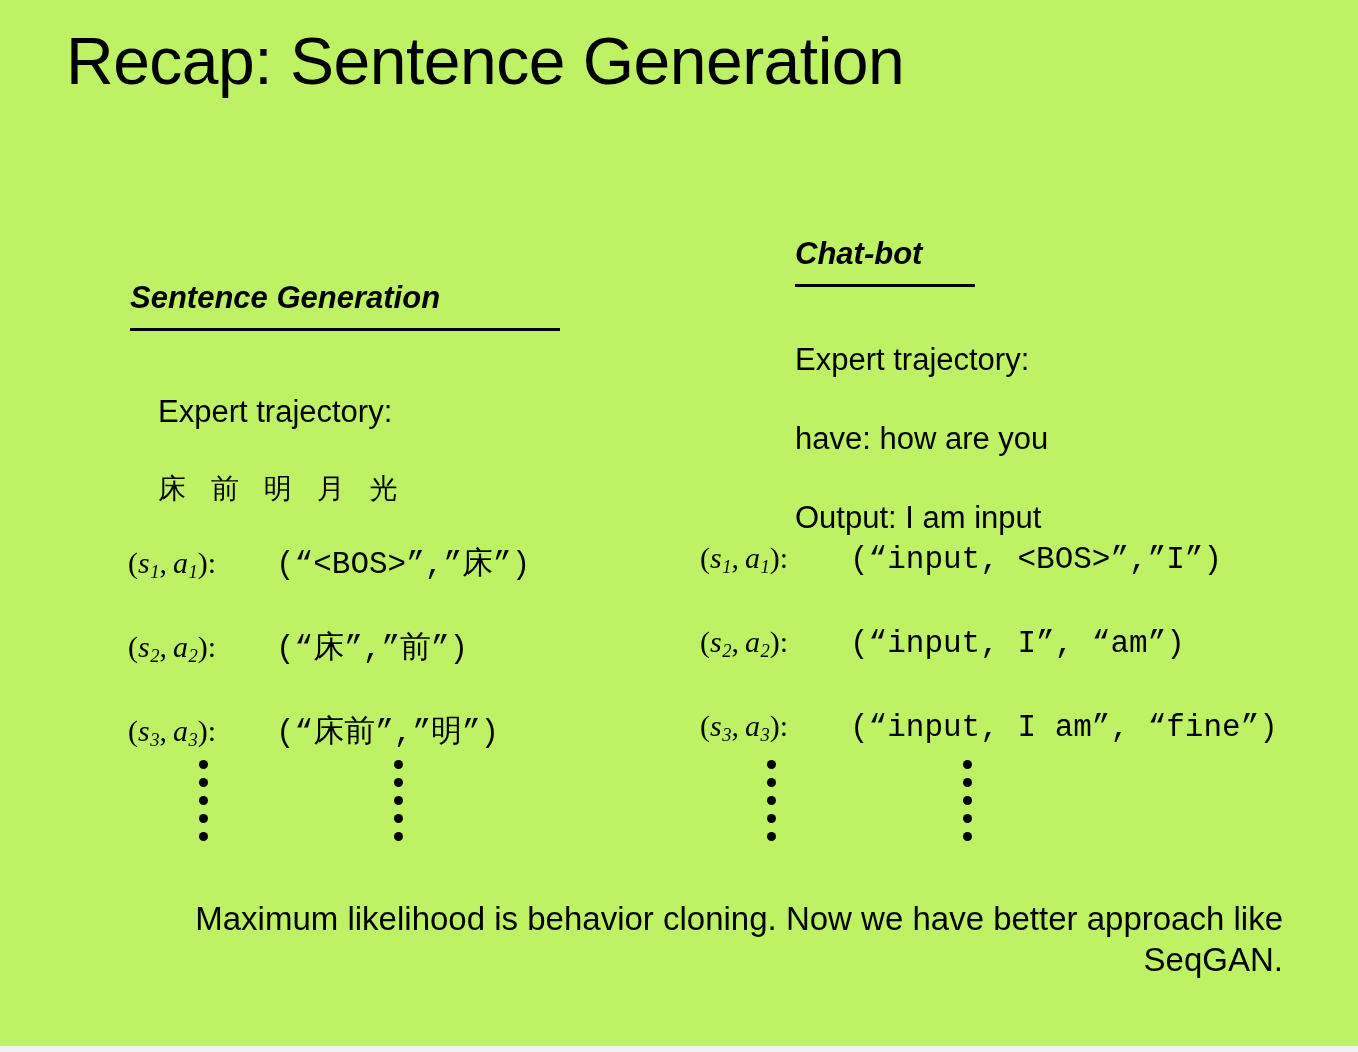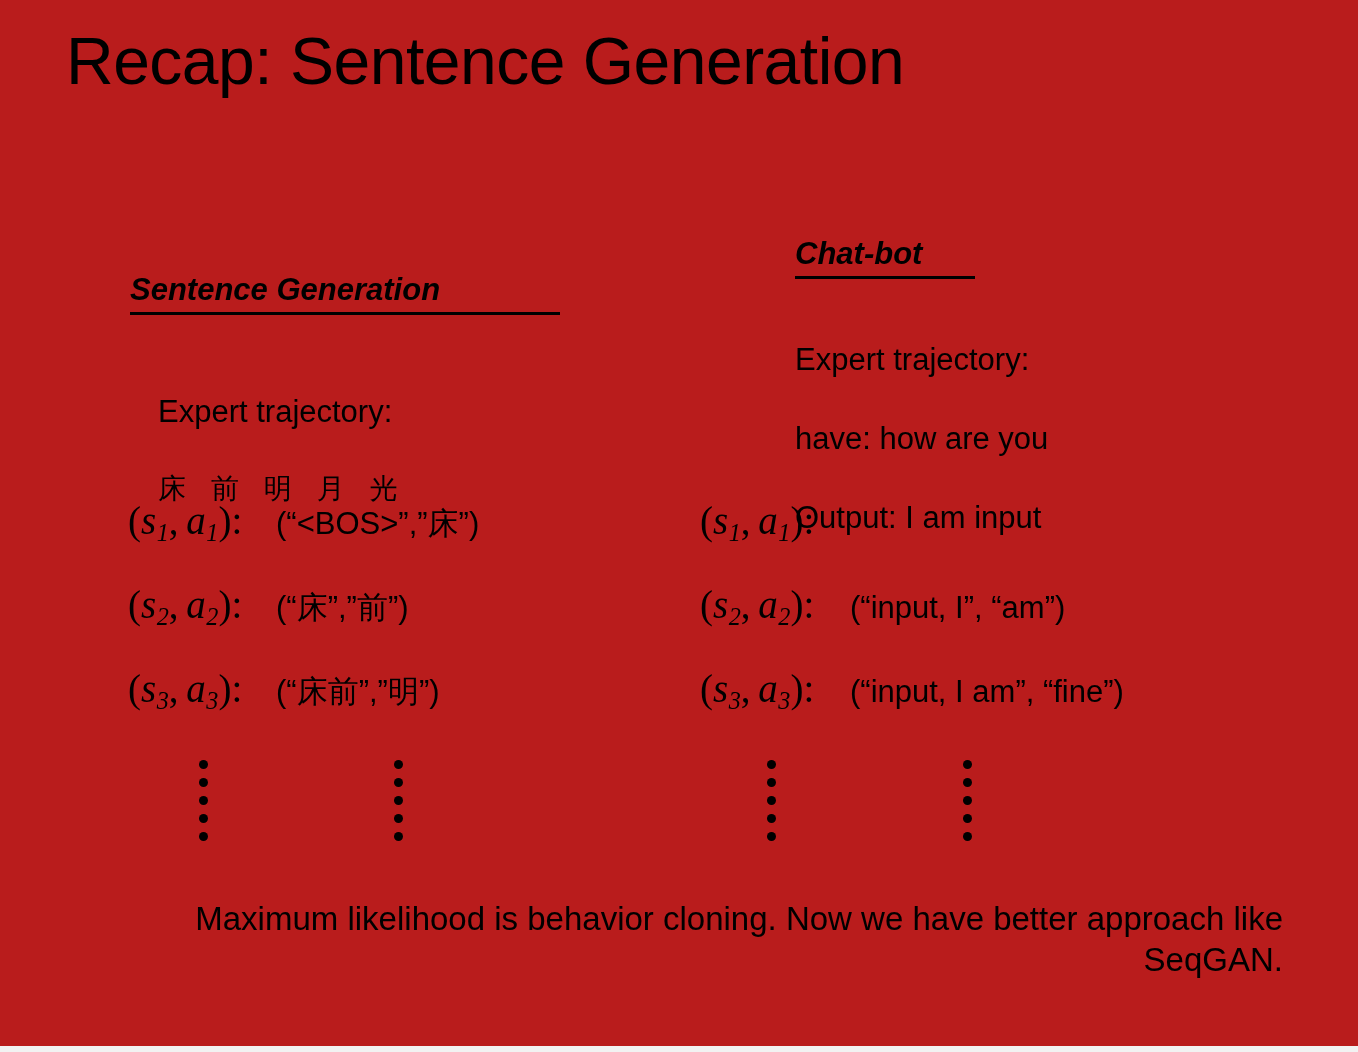--- a/index.html
+++ b/index.html
@@ -11,21 +11,21 @@
     width: 1358px;
     height: 1052px;
     font-family: "Liberation Sans", sans-serif;
     color: #000000;
     overflow: hidden;
     position: relative;
   }
   .slide {
     position: absolute;
     inset: 0;
-    background: #b91c1c;
+    background: #bef264;
   }
 
   
   .title {
     position: absolute;
     left: 66px;
     top: 26px;
     width: 1120px;
     font-size: 66px;
     line-height: 1.08;
@@ -34,25 +34,25 @@
     color: #000;
   }
   .title-line { display: block; white-space: pre; }
 
   
   .col-head {
     position: absolute;
     font-size: 31px;
     font-weight: bold;
     font-style: italic;
-    padding-bottom: 4px;
+    padding-bottom: 12px;
     border-bottom: 3px solid #000;
     white-space: nowrap;
   }
-  #head-sg { left: 130px; top: 272px; width: 430px; }
+  #head-sg { left: 130px; top: 280px; width: 430px; }
   #head-cb { left: 795px; top: 236px; width: 180px; }
 
   
   .traj {
     position: absolute;
     font-size: 31px;
     line-height: 1.28;
     white-space: pre-line;
   }
   #traj-sg { left: 158px; top: 352px; width: 470px; }
@@ -73,37 +73,38 @@
 
   .pair-row {
     display: flex;
     align-items: baseline;
     height: 84px;
     font-size: 31px;
   }
   .pair-key {
     font-family: "Liberation Serif", serif;
     font-style: italic;
-    font-size: 39px;
+    font-size: 30px;
     white-space: nowrap;
     flex: 0 0 auto;
   }
   #pairs-sg .pair-key { width: 148px; }
   #pairs-cb .pair-key { width: 150px; }
   .pair-key .paren { font-style: normal; font-family: "Liberation Serif", serif; }
   .pair-key sub {
     font-size: 0.62em;
     font-style: italic;
     vertical-align: -0.28em;
     margin-left: 0.5px;
   }
   .pair-val {
-    font-family: Liberation Sans, sans-serif;
+    font-family: Liberation Mono, monospace;
     font-size: 31px;
     white-space: nowrap;
+    margin-top: 44px;
   }
 
   
   .vdots {
     position: absolute;
     display: flex;
     flex-direction: column;
     gap: 9px;
   }
   .vdots i {
@@ -179,20 +180,21 @@
       <span class="pair-key"><span class="paren">(</span><span>s</span><sub>3</sub><span class="paren">, </span><span>a</span><sub>3</sub><span class="paren">):</span></span>
       <span class="pair-val">(“床前”,”明”)</span>
     </div>
 
   </div>
 
   <div class="pairs" id="pairs-cb">
 
     <div class="pair-row">
       <span class="pair-key"><span class="paren">(</span><span>s</span><sub>1</sub><span class="paren">, </span><span>a</span><sub>1</sub><span class="paren">):</span></span>
+      <span class="pair-val">(“input, &lt;BOS&gt;”,”I”)</span>
     </div>
 
     <div class="pair-row">
       <span class="pair-key"><span class="paren">(</span><span>s</span><sub>2</sub><span class="paren">, </span><span>a</span><sub>2</sub><span class="paren">):</span></span>
       <span class="pair-val">(“input, I”, “am”)</span>
     </div>
 
     <div class="pair-row">
       <span class="pair-key"><span class="paren">(</span><span>s</span><sub>3</sub><span class="paren">, </span><span>a</span><sub>3</sub><span class="paren">):</span></span>
       <span class="pair-val">(“input, I am”, “fine”)</span>

